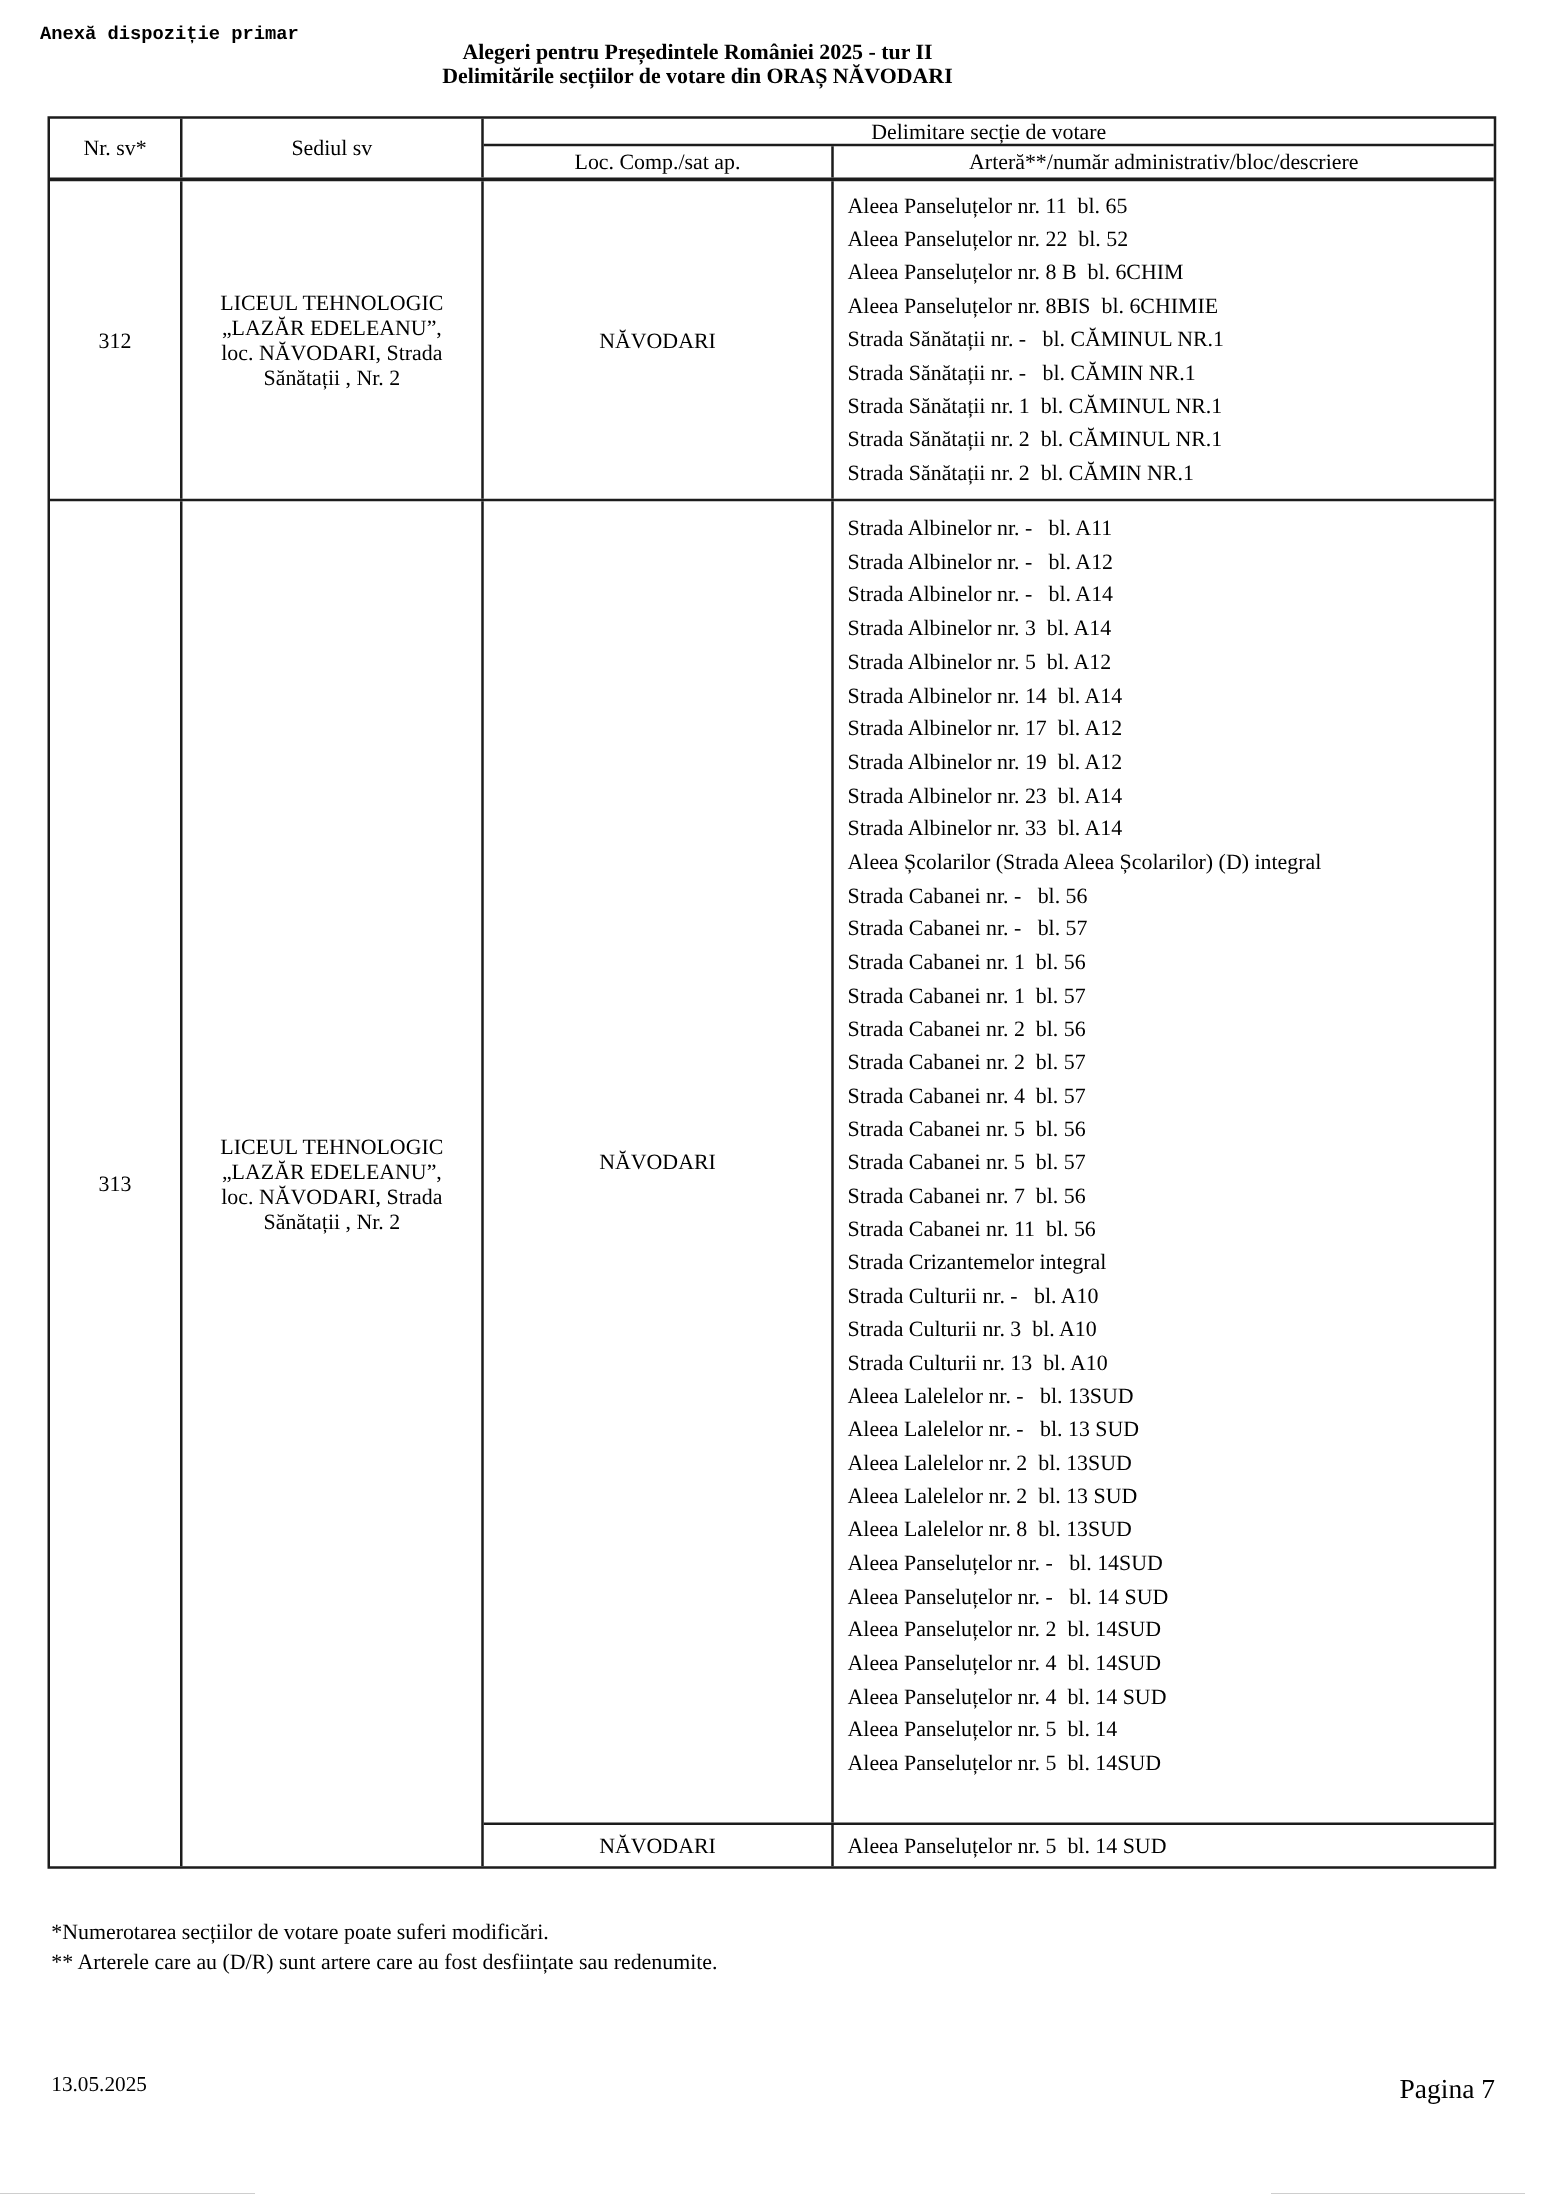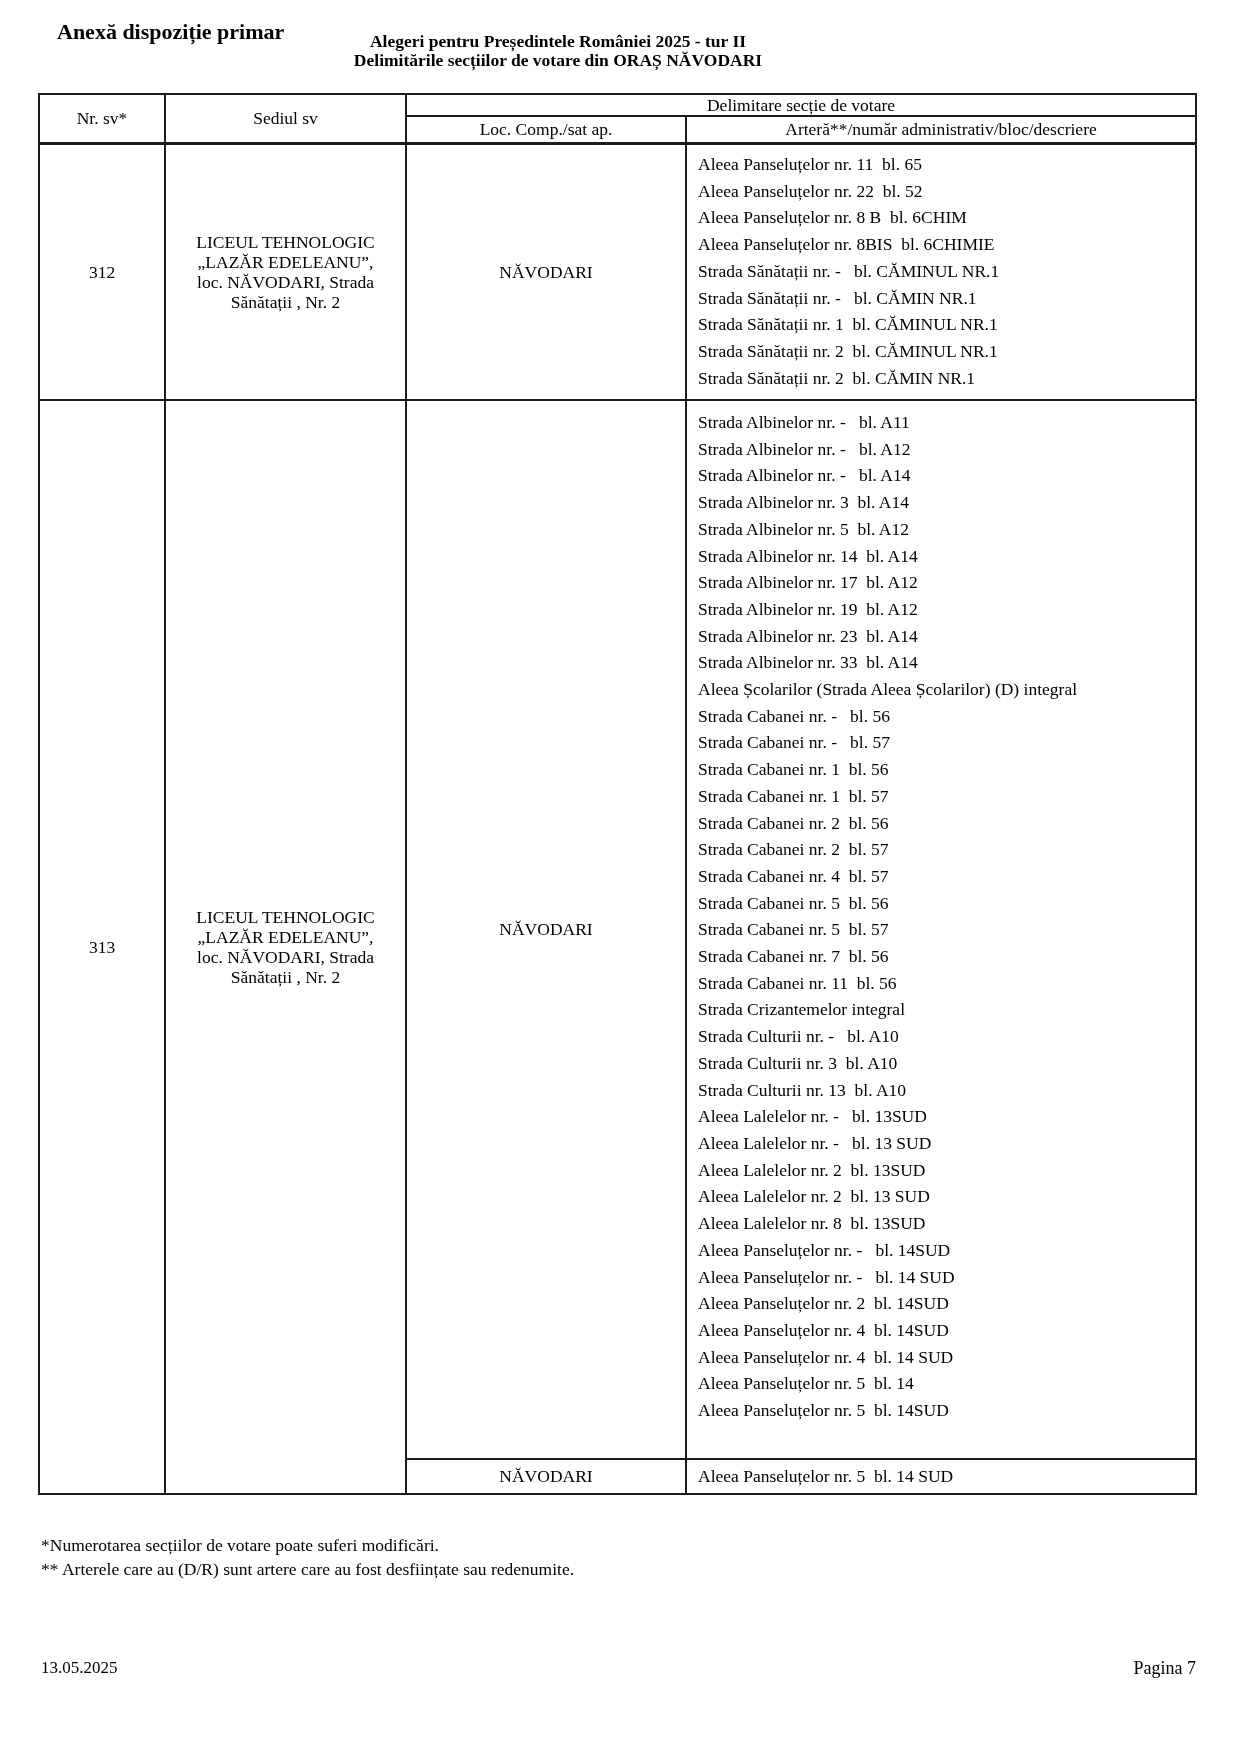--- a/index.html
+++ b/index.html
@@ -4,34 +4,34 @@
 <style>
   * { margin:0; padding:0; box-sizing:border-box; }
   html,body { background:#888; }
   .page {
     position:relative; width:1240px; height:1755px; margin:0 auto;
     background:#ffffff; color:#000;
     font-family:"Liberation Serif","DejaVu Serif",serif;
     font-size:17.5px; overflow:hidden;
   }
   .annex {
-    position:absolute; left:57px; top:19px;
-    font-weight:700; font-size:22px;
+    position:absolute; left:32px; top:19px;
+    font-weight:700; font-size:15px;font-family:Liberation Mono, monospace;
   }
   .title-wrap {
     position:absolute; left:40px; top:32px; width:1036px;
     text-align:center; font-weight:700; font-size:17.5px; line-height:19px;
   }
   
   .vtable {
     position:absolute; left:38px; top:93px; width:1159px;
     border:2px solid #1c1c1c; background:#fff;
   }
   .thead { display:flex; height:50px; border-bottom:3px solid #1c1c1c; }
-  .c1 { width:126px; border-right:2px solid #1c1c1c; }
+  .c1 { width:106px; border-right:2px solid #1c1c1c; }
   .c2 { width:241px; border-right:2px solid #1c1c1c; }
   .c3 { width:280px; border-right:2px solid #1c1c1c; }
   .c4 { flex:1 1 auto; min-width:0; }
   .center { display:flex; align-items:center; justify-content:center; text-align:center; }
   .head-right { flex:1 1 auto; display:flex; flex-direction:column; min-width:0; }
   .head-span { height:22px; border-bottom:2px solid #1c1c1c; display:flex; align-items:center; justify-content:center; }
   .head-sub { flex:1 1 auto; display:flex; }
   .trow { display:flex; }
   .row-312 { height:254px; }
   .row-313 { height:1094px; border-top:2px solid #1c1c1c; }
@@ -40,21 +40,21 @@
   .extra-sub { height:35px; border-top:2px solid #1c1c1c; display:flex; }
   .sediu { flex-direction:column; line-height:20px; }
   .sediu div { white-space:pre; }
   .addr { padding:6px 4px 0 11px; line-height:26.7px; }
   .addr div { white-space:pre; overflow:hidden; }
   .addr-313 { padding-top:8px; }
   .addr-single { display:flex; align-items:center; padding-left:11px; white-space:pre; }
   
   .footnotes { position:absolute; left:41px; top:1534px; line-height:23.5px; }
   .footer-date { position:absolute; left:41px; top:1658px; font-size:17px; }
-  .footer-page { position:absolute; right:44px; top:1658px; font-size:18px; text-align:right; }
+  .footer-page { position:absolute; right:44px; top:1658px; font-size:22px; text-align:right; }
 </style>
 </head>
 <body>
 
 <div class="page">
 
   <div class="annex">Anexă dispoziție primar</div>
 
   <div class="title-wrap">
     <div>Alegeri pentru Președintele României 2025 - tur II</div>

